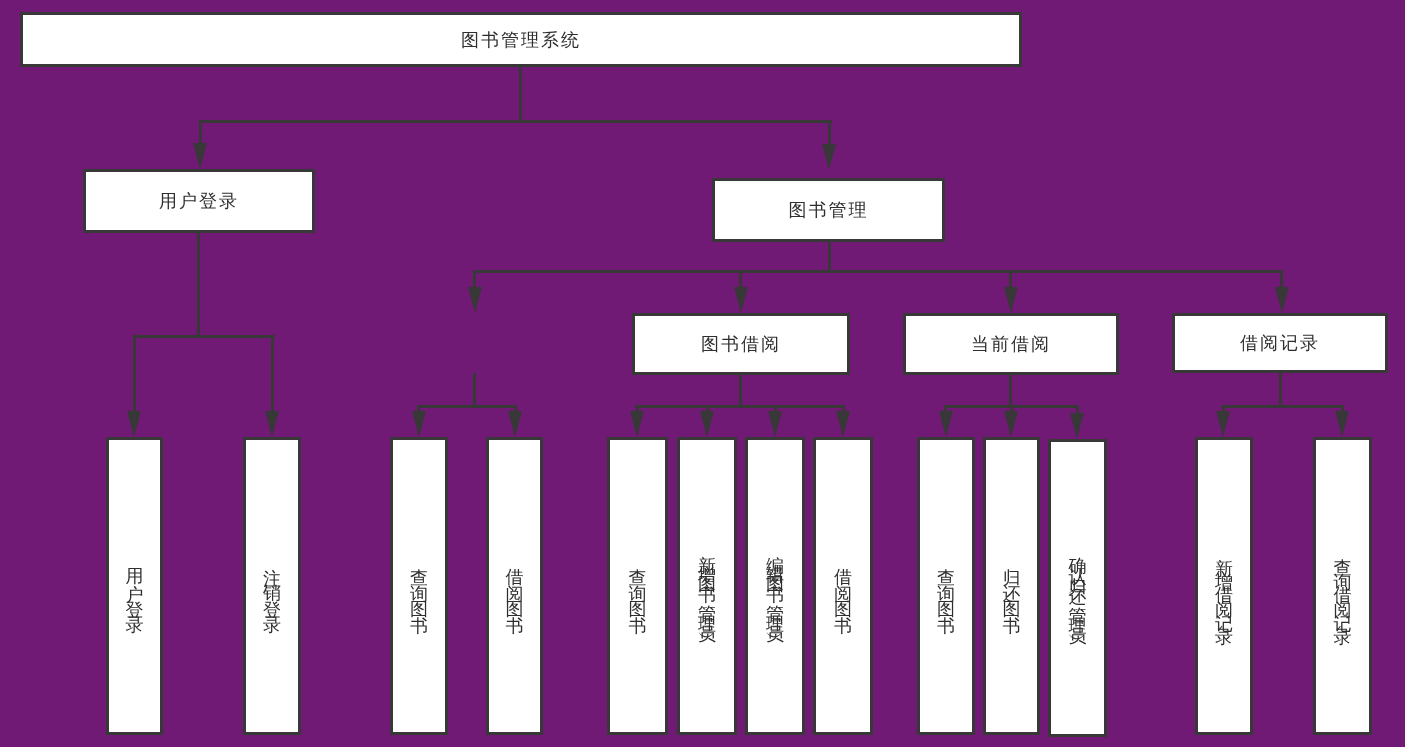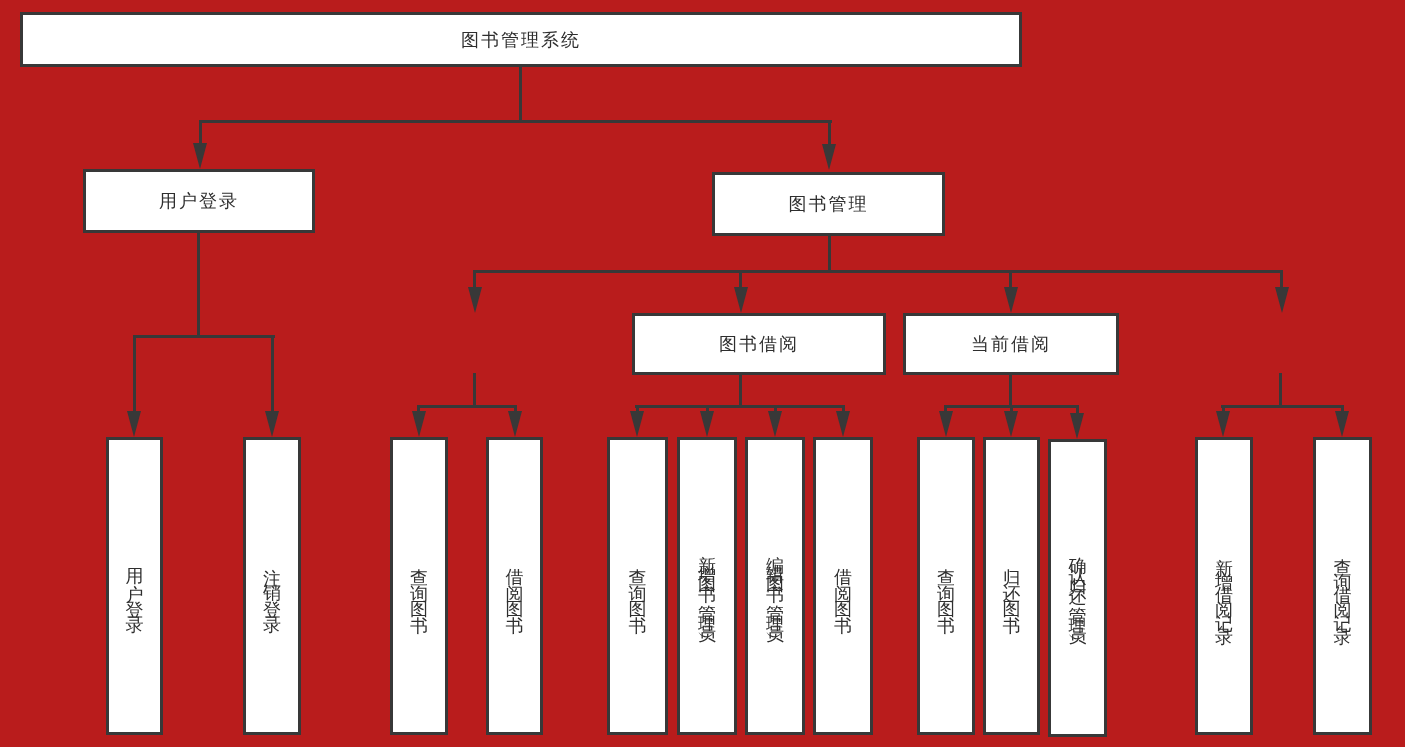--- a/index.html
+++ b/index.html
@@ -1,20 +1,20 @@
 <!DOCTYPE html>
 <html><head>
 <meta charset="utf-8">
 <style>
   html, body { margin:0; padding:0; background:#ffffff; }
   .canvas {
     position: relative;
     width: 1405px;
     height: 747px;
-    background: #b91c1c;
+    background: #701a75;
     font-family: "Liberation Sans", sans-serif;
     overflow: hidden;
   }
   .node {
     position: absolute;
     background: #ffffff;
     border: 3px solid #383838;
     box-sizing: border-box;
     display: flex;
     align-items: center;
@@ -67,33 +67,36 @@
 <div class="canvas">
 
   <div class="node h" style="left:20px; top:12px; width:1002px; height:55px;">
     <span>图书管理系统</span>
   </div>
 
   <div class="node h" style="left:83px; top:169px; width:232px; height:64px;">
     <span>用户登录</span>
   </div>
 
-  <div class="node h" style="left:712px; top:172px; width:233px; height:64px;">
+  <div class="node h" style="left:712px; top:178px; width:233px; height:64px;">
     <span>图书管理</span>
   </div>
 
 
-  <div class="node h" style="left:632px; top:313px; width:254px; height:62px;">
+  <div class="node h" style="left:632px; top:313px; width:218px; height:62px;">
     <span>图书借阅</span>
   </div>
 
   <div class="node h" style="left:903px; top:313px; width:216px; height:62px;justify-content:center;">
     <span>当前借阅</span>
   </div>
 
+  <div class="node h" style="left:1172px; top:313px; width:216px; height:60px;">
+    <span>借阅记录</span>
+  </div>
 
   <div class="node v" style="left:106px; top:437px; width:57px; height:298px;">
     <span>用户登录</span>
   </div>
 
   <div class="node v" style="left:243px; top:437px; width:58px; height:298px;">
     <span>注销登录</span>
   </div>
 
   <div class="node v" style="left:390px; top:437px; width:58px; height:298px;">

